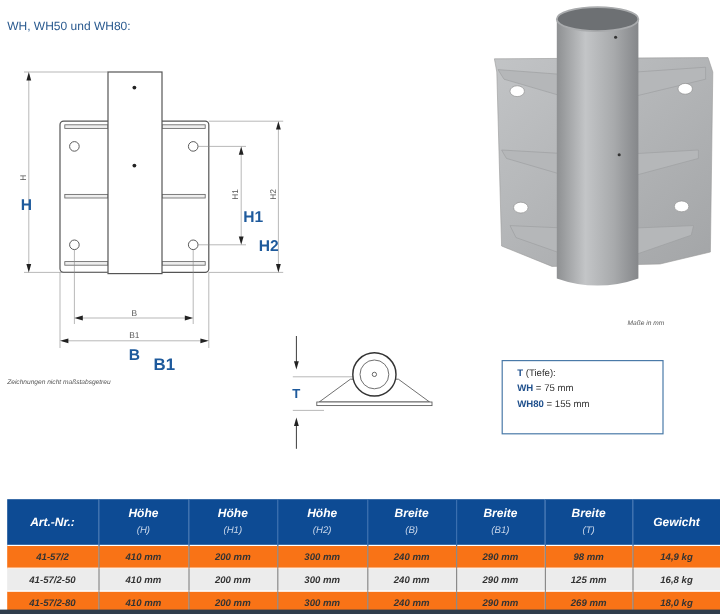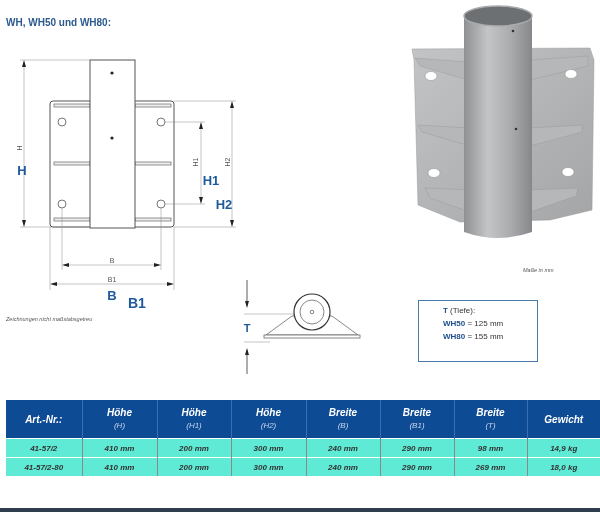--- a/index.html
+++ b/index.html
@@ -2,48 +2,48 @@
 <html><head>
 <meta charset="utf-8">
 <style>
   html, body { margin:0; padding:0; }
   body {
     width:600px; height:512px; overflow:hidden; background:#ffffff;
     font-family:"Liberation Sans", sans-serif; position:relative; color:#333;
   }
   .abs { position:absolute; }
   .title {
-    left:6px; top:17px; font-size:10px; font-weight:bold; color:#2a5a8f;
+    left:6px; top:17px; font-size:10px; font-weight:normal; color:#2a5a8f;
   }
   .drawing svg { display:block; }
   .dimlabel-big { font-weight:bold; color:#1e5a9c; font-size:14px; }
   .small-italic { font-size:5.5px; font-style:italic; color:#555; }
   .note-box {
-    left:418px; top:300px; width:120px; height:62px;
+    left:418px; top:300px; width:135px; height:62px;
     border:1px solid #4a7aa8; background:#fff; box-sizing:border-box;
-    padding:4px 24px; font-size:8px; line-height:13px; color:#333;
+    padding:4px 12px; font-size:8px; line-height:13px; color:#333;
   }
   .note-box b { color:#1e4f8c; }
   .note-box .row1 { line-height:12px; }
   table.spec {
-    position:absolute; left:6px; top:400px; width:594px;
+    position:absolute; left:6px; top:416px; width:594px;
     border-collapse:collapse; font-size:8px; font-style:italic; font-weight:bold;
     table-layout:fixed;
   }
   table.spec th {
     background:#0d4b94; color:#ffffff; height:38px; font-size:10px;
     border-right:1px solid #3a6fb0; text-align:center; vertical-align:middle;
     padding:0; line-height:13px;
   }
   table.spec th .sub { display:block; font-weight:normal; font-size:8px; color:#c8d6ea; }
   table.spec td {
     height:18px; text-align:center; vertical-align:middle; color:#333;
     border-right:1px solid #8a8a8a; border-top:1px solid #fff; padding:0;
   }
-  table.spec tr.dark td { background:#5eead4; }
+  table.spec tr.dark td { background:#f97316; }
   table.spec tr.light td { background:#ececec; }
   table.spec td:last-child, table.spec th:last-child { border-right:none;margin-top:27px; }
   .tbl-bottom { left:0; top:508px; width:600px; height:4px; background:#2f3d4c; }
 </style>
 </head>
 <body>
 
 <div class="abs title">WH, WH50 und WH80:</div>
 
 <div class="abs drawing" style="left:0;top:50px;width:250px;height:200px;">
@@ -173,21 +173,21 @@
     <ellipse cx="98" cy="16" rx="34" ry="10" fill="#6d7073" stroke="#a9abad" stroke-width="1.5"></ellipse>
     <circle cx="113" cy="31" r="1.3" fill="#333"></circle>
     <circle cx="116" cy="129" r="1.3" fill="#333"></circle>
   </svg>
 </div>
 
 <div class="abs small-italic" style="left:523px;top:267px;">Maße in mm</div>
 
 <div class="abs note-box">
   <div class="row1"><b>T</b><span> (Tiefe):</span></div>
-  <div><b>WH50</b><span> = 125 mm</span></div>
+  <div><b>WH</b><span> = 75 mm</span></div>
   <div><b>WH80</b><span> = 155 mm</span></div>
 </div>
 
 <table class="spec">
   <colgroup>
     <col style="width:76px">
       <col style="width:75px">
       <col style="width:74px">
       <col style="width:75px">
     <col style="width:74px">
@@ -211,20 +211,30 @@
     <tr class="dark">
       <td>41-57/2</td>
         <td>410 mm</td>
       <td>200 mm</td>
         <td>300 mm</td>
       <td>240 mm</td>
         <td>290 mm</td>
       <td>98 mm</td>
         <td>14,9 kg</td>
     </tr>
+    <tr class="light">
+      <td>41-57/2-50</td>
+        <td>410 mm</td>
+      <td>200 mm</td>
+        <td>300 mm</td>
+      <td>240 mm</td>
+        <td>290 mm</td>
+      <td>125 mm</td>
+        <td>16,8 kg</td>
+    </tr>
     <tr class="dark">
       <td>41-57/2-80</td>
         <td>410 mm</td>
       <td>200 mm</td>
         <td>300 mm</td>
       <td>240 mm</td>
         <td>290 mm</td>
       <td>269 mm</td>
         <td>18,0 kg</td>
     </tr>

